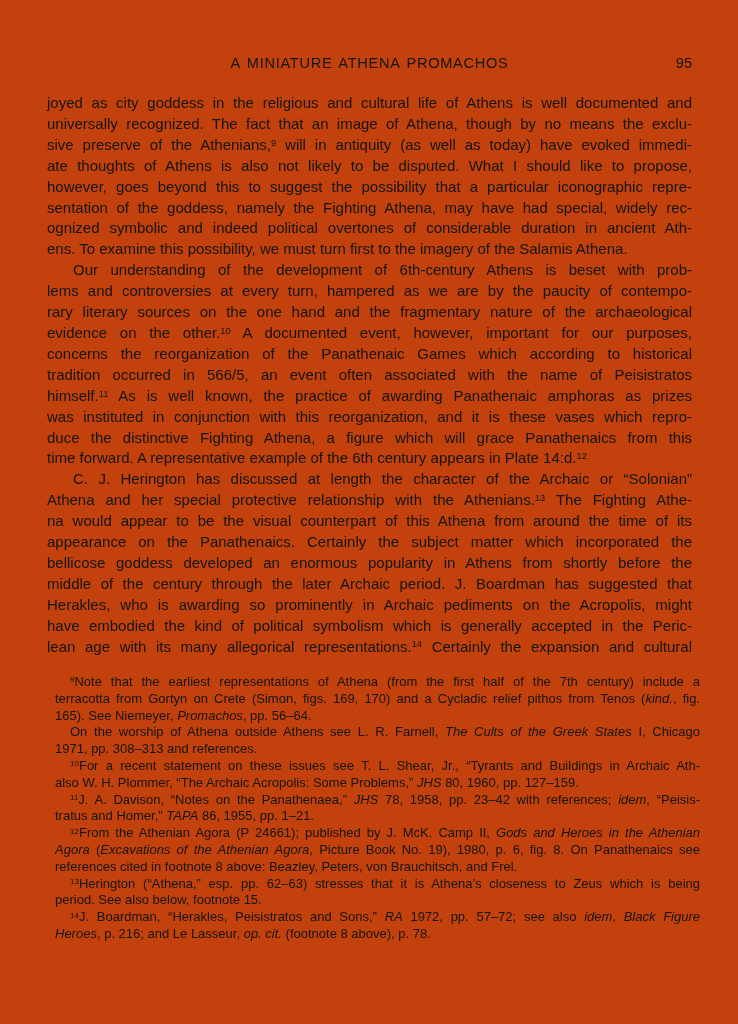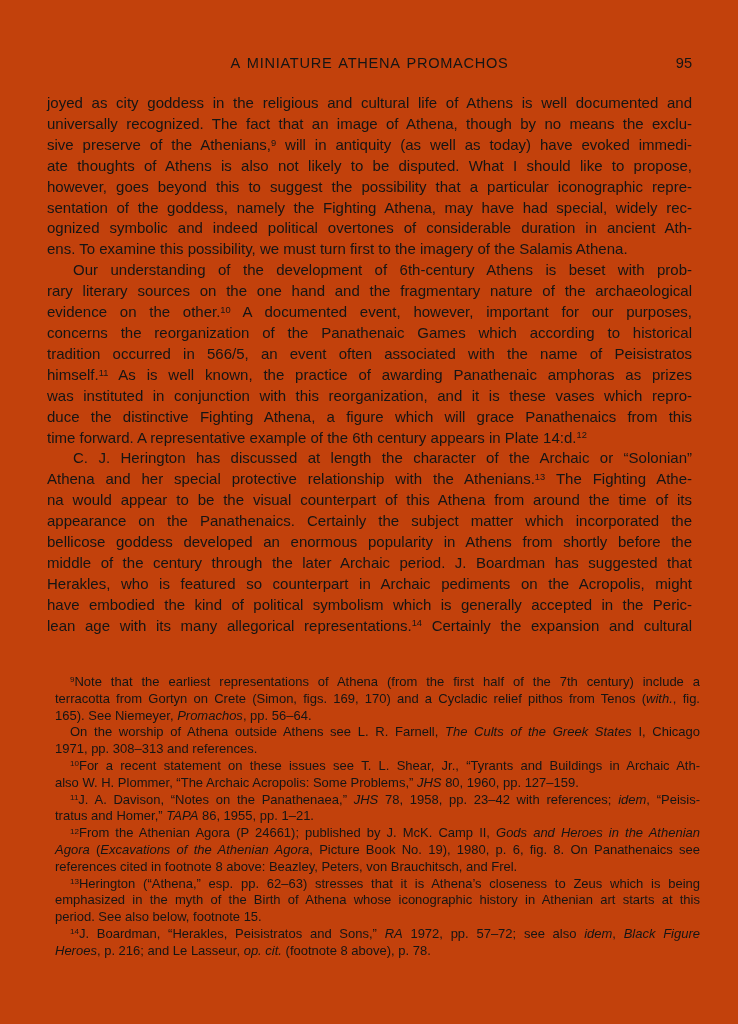--- a/index.html
+++ b/index.html
@@ -44,50 +44,50 @@
   <div class="body-text">
       <div class="line">joyed as city goddess in the religious and cultural life of Athens is well documented and</div>
       <div class="line">universally recognized. The fact that an image of Athena, though by no means the exclu-</div>
       <div class="line">sive preserve of the Athenians,<sup>9</sup> will in antiquity (as well as today) have evoked immedi-</div>
       <div class="line">ate thoughts of Athens is also not likely to be disputed. What I should like to propose,</div>
       <div class="line">however, goes beyond this to suggest the possibility that a particular iconographic repre-</div>
       <div class="line">sentation of the goddess, namely the Fighting Athena, may have had special, widely rec-</div>
       <div class="line">ognized symbolic and indeed political overtones of considerable duration in ancient Ath-</div>
       <div class="line end">ens. To examine this possibility, we must turn first to the imagery of the Salamis Athena.</div>
       <div class="line indent">Our understanding of the development of 6th-century Athens is beset with prob-</div>
+      <div class="line">lems and controversies at every turn, hampered as we are by the paucity of contempo-</div>
       <div class="line">rary literary sources on the one hand and the fragmentary nature of the archaeological</div>
       <div class="line">evidence on the other.<sup>10</sup> A documented event, however, important for our purposes,</div>
       <div class="line">concerns the reorganization of the Panathenaic Games which according to historical</div>
       <div class="line">tradition occurred in 566/5, an event often associated with the name of Peisistratos</div>
       <div class="line">himself.<sup>11</sup> As is well known, the practice of awarding Panathenaic amphoras as prizes</div>
       <div class="line">was instituted in conjunction with this reorganization, and it is these vases which repro-</div>
       <div class="line">duce the distinctive Fighting Athena, a figure which will grace Panathenaics from this</div>
       <div class="line end">time forward. A representative example of the 6th century appears in Plate 14:d.<sup>12</sup></div>
       <div class="line indent">C. J. Herington has discussed at length the character of the Archaic or “Solonian”</div>
       <div class="line">Athena and her special protective relationship with the Athenians.<sup>13</sup> The Fighting Athe-</div>
       <div class="line">na would appear to be the visual counterpart of this Athena from around the time of its</div>
       <div class="line">appearance on the Panathenaics. Certainly the subject matter which incorporated the</div>
       <div class="line">bellicose goddess developed an enormous popularity in Athens from shortly before the</div>
       <div class="line">middle of the century through the later Archaic period. J. Boardman has suggested that</div>
-      <div class="line">Herakles, who is featured so counterpart in Archaic pediments on the Acropolis, might</div>
+      <div class="line">Herakles, who is awarding so prominently in Archaic pediments on the Acropolis, might</div>
       <div class="line">have embodied the kind of political symbolism which is generally accepted in the Peric-</div>
       <div class="line">lean age with its many allegorical representations.<sup>14</sup> Certainly the expansion and cultural</div>
     </div>
   <div class="footnotes">
       <div class="line indent"><sup>9</sup>Note that the earliest representations of Athena (from the first half of the 7th century) include a</div>
-      <div class="line">terracotta from Gortyn on Crete (Simon, figs. 169, 170) and a Cycladic relief pithos from Tenos (<i>with.</i>, fig.</div>
+      <div class="line">terracotta from Gortyn on Crete (Simon, figs. 169, 170) and a Cycladic relief pithos from Tenos (<i>kind.</i>, fig.</div>
       <div class="line end">165). See Niemeyer, <i>Promachos</i>, pp. 56–64.</div>
       <div class="line indent">On the worship of Athena outside Athens see L. R. Farnell, <i>The Cults of the Greek States</i> I, Chicago</div>
       <div class="line end">1971, pp. 308–313 and references.</div>
       <div class="line indent"><sup>10</sup>For a recent statement on these issues see T. L. Shear, Jr., “Tyrants and Buildings in Archaic Ath-</div>
       <div class="line end">also W. H. Plommer, “The Archaic Acropolis: Some Problems,” <i>JHS</i> 80, 1960, pp. 127–159.</div>
       <div class="line indent"><sup>11</sup>J. A. Davison, “Notes on the Panathenaea,” <i>JHS</i> 78, 1958, pp. 23–42 with references; <i>idem</i>, “Peisis-</div>
       <div class="line end">tratus and Homer,” <i>TAPA</i> 86, 1955, pp. 1–21.</div>
       <div class="line indent"><sup>12</sup>From the Athenian Agora (P 24661); published by J. McK. Camp II, <i>Gods and Heroes in the Athenian</i></div>
       <div class="line"><i>Agora</i> (<i>Excavations of the Athenian Agora</i>, Picture Book No. 19), 1980, p. 6, fig. 8. On Panathenaics see</div>
       <div class="line end">references cited in footnote 8 above: Beazley, Peters, von Brauchitsch, and Frel.</div>
       <div class="line indent"><sup>13</sup>Herington (“Athena,” esp. pp. 62–63) stresses that it is Athena’s closeness to Zeus which is being</div>
-      <div class="line">emphasized in the myth of the Birth of Athena whose iconographic history in Athenian art starts at this</div>
       <div class="line end">period. See also below, footnote 15.</div>
       <div class="line indent"><sup>14</sup>J. Boardman, “Herakles, Peisistratos and Sons,” <i>RA</i> 1972, pp. 57–72; see also <i>idem</i>, <i>Black Figure</i></div>
       <div class="line end"><i>Heroes</i>, p. 216; and Le Lasseur, <i>op. cit.</i> (footnote 8 above), p. 78.</div>
     </div>
 </div>
 
 </body></html>

